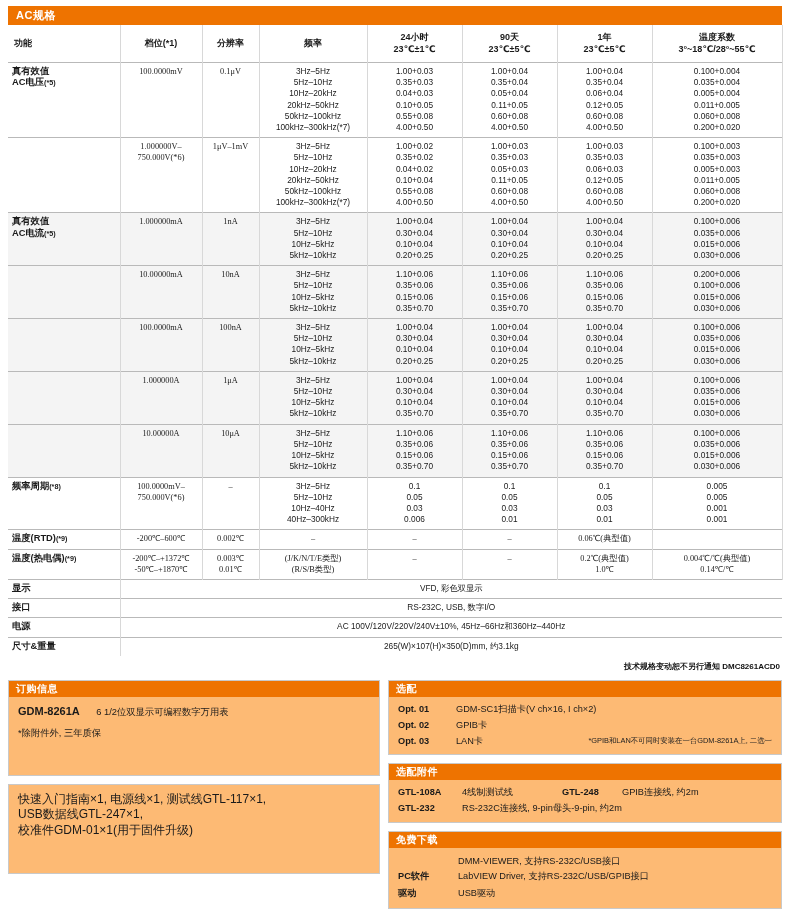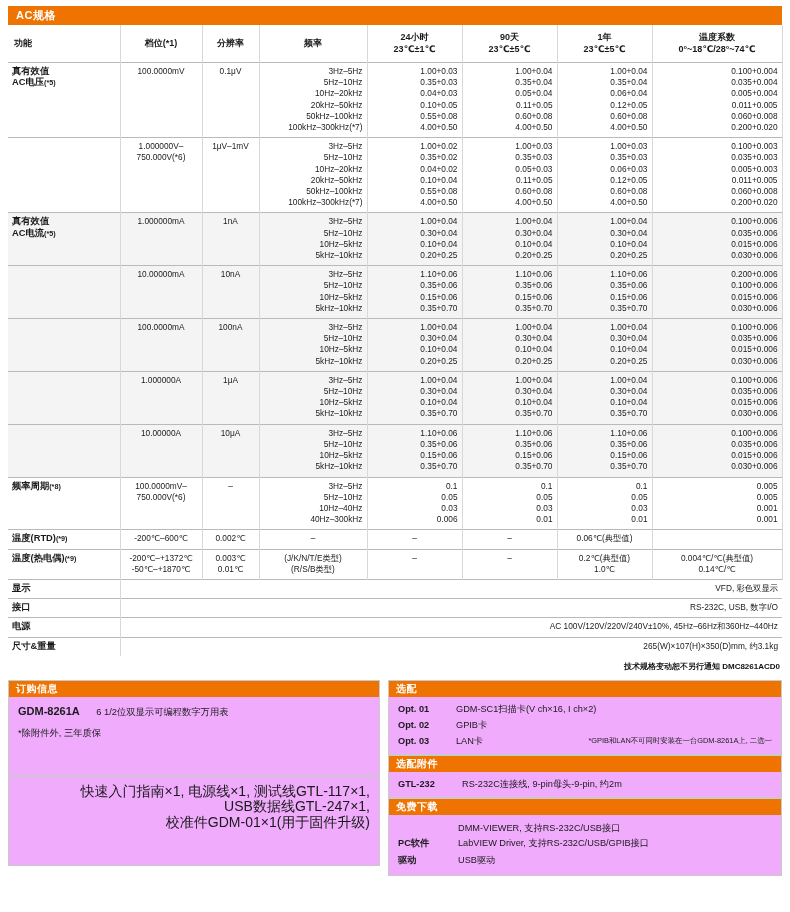--- a/index.html
+++ b/index.html
@@ -58,22 +58,22 @@
   td.fn{
     font-weight:bold;
     font-size:9.3px;
     text-align:left;
     border-right:1px solid #8f8f8f;
     padding-left:6px;
     line-height:13px;
     background:#ffffff;
   }
   td.fn .fnote{font-size:7.2px;font-weight:bold;}
-  td.c{text-align:center;}
-  td.l{text-align:right;}
+  td.c{text-align:center;font-family:Liberation Serif, serif;}
+  td.l{text-align:center;}
   td.last{border-right:none;}
   tr.band td{background:#f4f4f4;}
   .thick-top td,.thick-top th{border-top:1px solid #8d8d8d;}
   .nl{white-space:pre-line;}
   td.mid{vertical-align:middle;}
   .fullrow{border-right:none !important;}
 
   
   col.c-fn{width:112px;}
   col.c-rng{width:82px;}
@@ -94,28 +94,28 @@
   }
 
   
   .bottom{
     display:flex;
     gap:8px;
     margin:8px 8px 0 8px;
   }
   .col-left{width:372px;}
   .col-right{width:394px;}
-  .panel{border:1px solid #c9c9c9;background:#f0abfc;}
+  .panel{border:1px solid #c9c9c9;background:#fdba74;margin-bottom:8px;}
   .panel-body{padding:7px 9px 9px 9px;font-size:9px;line-height:15px;}
 
   .order-model{font-weight:bold;font-size:11px;}
   .order-desc{font-size:9.3px;}
   .order-note{font-size:9.3px;margin-top:6px;}
 
-  .acc-body div{font-size:14px;line-height:15.5px;text-align:right;}
+  .acc-body div{font-size:12px;line-height:15.5px;}
 
   
   .opt-row{display:flex;align-items:flex-start;font-size:9.2px;line-height:14px;padding:1px 0;}
   .opt-key{width:58px;font-weight:bold;flex:0 0 58px;}
   .opt-val{flex:1;}
   .opt-note{font-size:7.4px;color:#222;margin-left:auto;padding-left:6px;white-space:nowrap;}
 
   .pair-row{display:flex;align-items:flex-start;font-size:9.2px;line-height:14.5px;padding:1px 0;}
   .pair-key{width:64px;font-weight:bold;flex:0 0 64px;}
   .pair-val{flex:1;}
@@ -146,21 +146,21 @@
     </colgroup>
     <thead>
       <tr class="hdr-row">
         <th class="fn"><span>功能</span></th>
         <th><span>档位</span><span class="fnote">(*1)</span></th>
         <th>分辨率</th>
         <th>频率</th>
         <th><span>24小时</span><br><span>23℃±1℃</span></th>
         <th><span>90天</span><br><span>23℃±5℃</span></th>
         <th><span>1年</span><br><span>23℃±5℃</span></th>
-        <th class="last"><span>温度系数</span><br><span>0°~18℃/28°~74℃</span></th>
+        <th class="last"><span>温度系数</span><br><span>3°~18℃/28°~55℃</span></th>
       </tr>
     </thead>
     <tbody id="spec-body">
         <tr class="thick-top">
           <td class="fn nl"><span>真有效值<br>AC电压</span><span class="fnote">(*5)</span></td>
           <td class="c nl">100.0000mV</td>
           <td class="c mid nl">0.1μV</td>
           <td class="l nl">3Hz–5Hz<br>5Hz–10Hz<br>10Hz–20kHz<br>20kHz–50kHz<br>50kHz–100kHz<br>100kHz–300kHz(*7)</td>
           <td class="l nl">1.00+0.03<br>0.35+0.03<br>0.04+0.03<br>0.10+0.05<br>0.55+0.08<br>4.00+0.50</td>
           <td class="l nl">1.00+0.04<br>0.35+0.04<br>0.05+0.04<br>0.11+0.05<br>0.60+0.08<br>4.00+0.50</td>
@@ -321,20 +321,26 @@
               <span class="opt-val">LAN卡</span>
               <span class="opt-note">*GPIB和LAN不可同时安装在一台GDM-8261A上, 二选一</span>
             </div>
           </div>
       </div>
 
       <div class="panel">
         <div class="sec-bar small">选配附件</div>
         <div class="panel-body" id="optacc-body" style="padding:4px 9px 5px 9px;">
             <div class="pair-row">
+              <span class="pair-key">GTL-108A</span>
+              <span class="pair-val">4线制测试线</span>
+              <span class="pair-key2">GTL-248</span>
+              <span class="pair-val2">GPIB连接线, 约2m</span>
+            </div>
+            <div class="pair-row">
               <span class="pair-key">GTL-232</span>
               <span class="pair-val">RS-232C连接线, 9-pin母头-9-pin, 约2m</span>
             </div>
           </div>
       </div>
 
       <div class="panel">
         <div class="sec-bar small">免费下载</div>
         <div class="panel-body" id="dl-body" style="padding:5px 9px 6px 9px;">
             <div class="dl-row">

